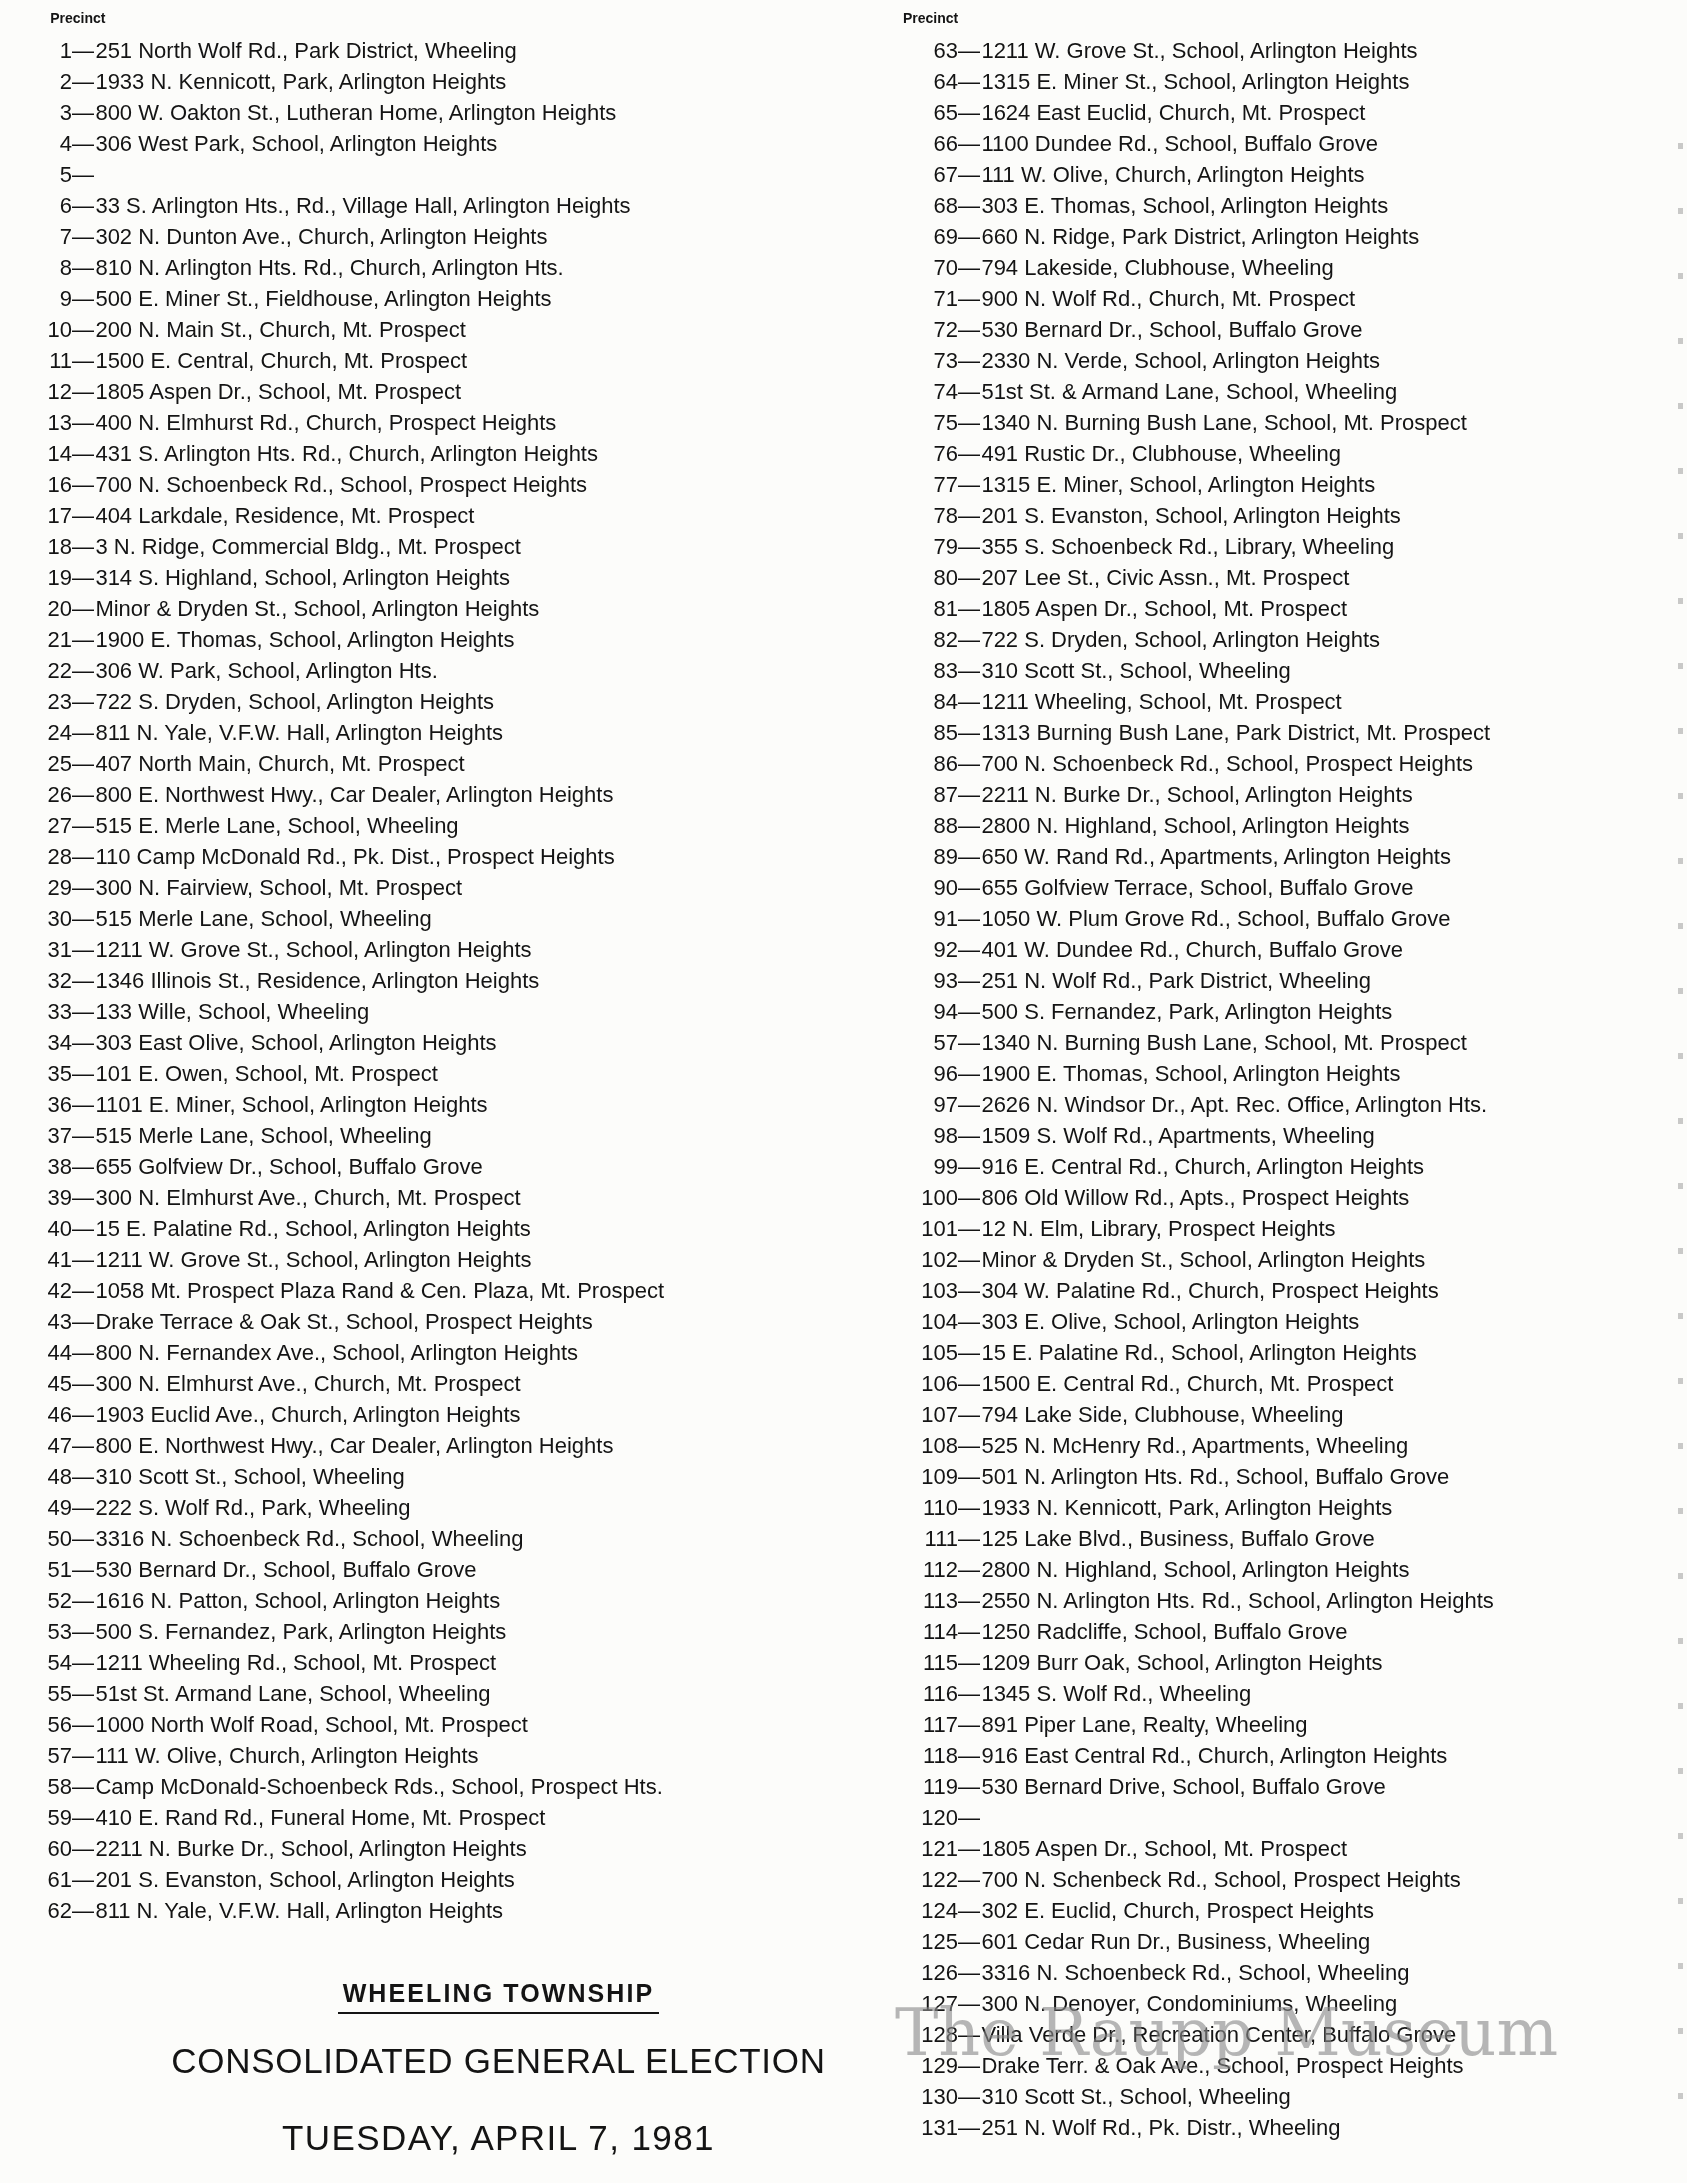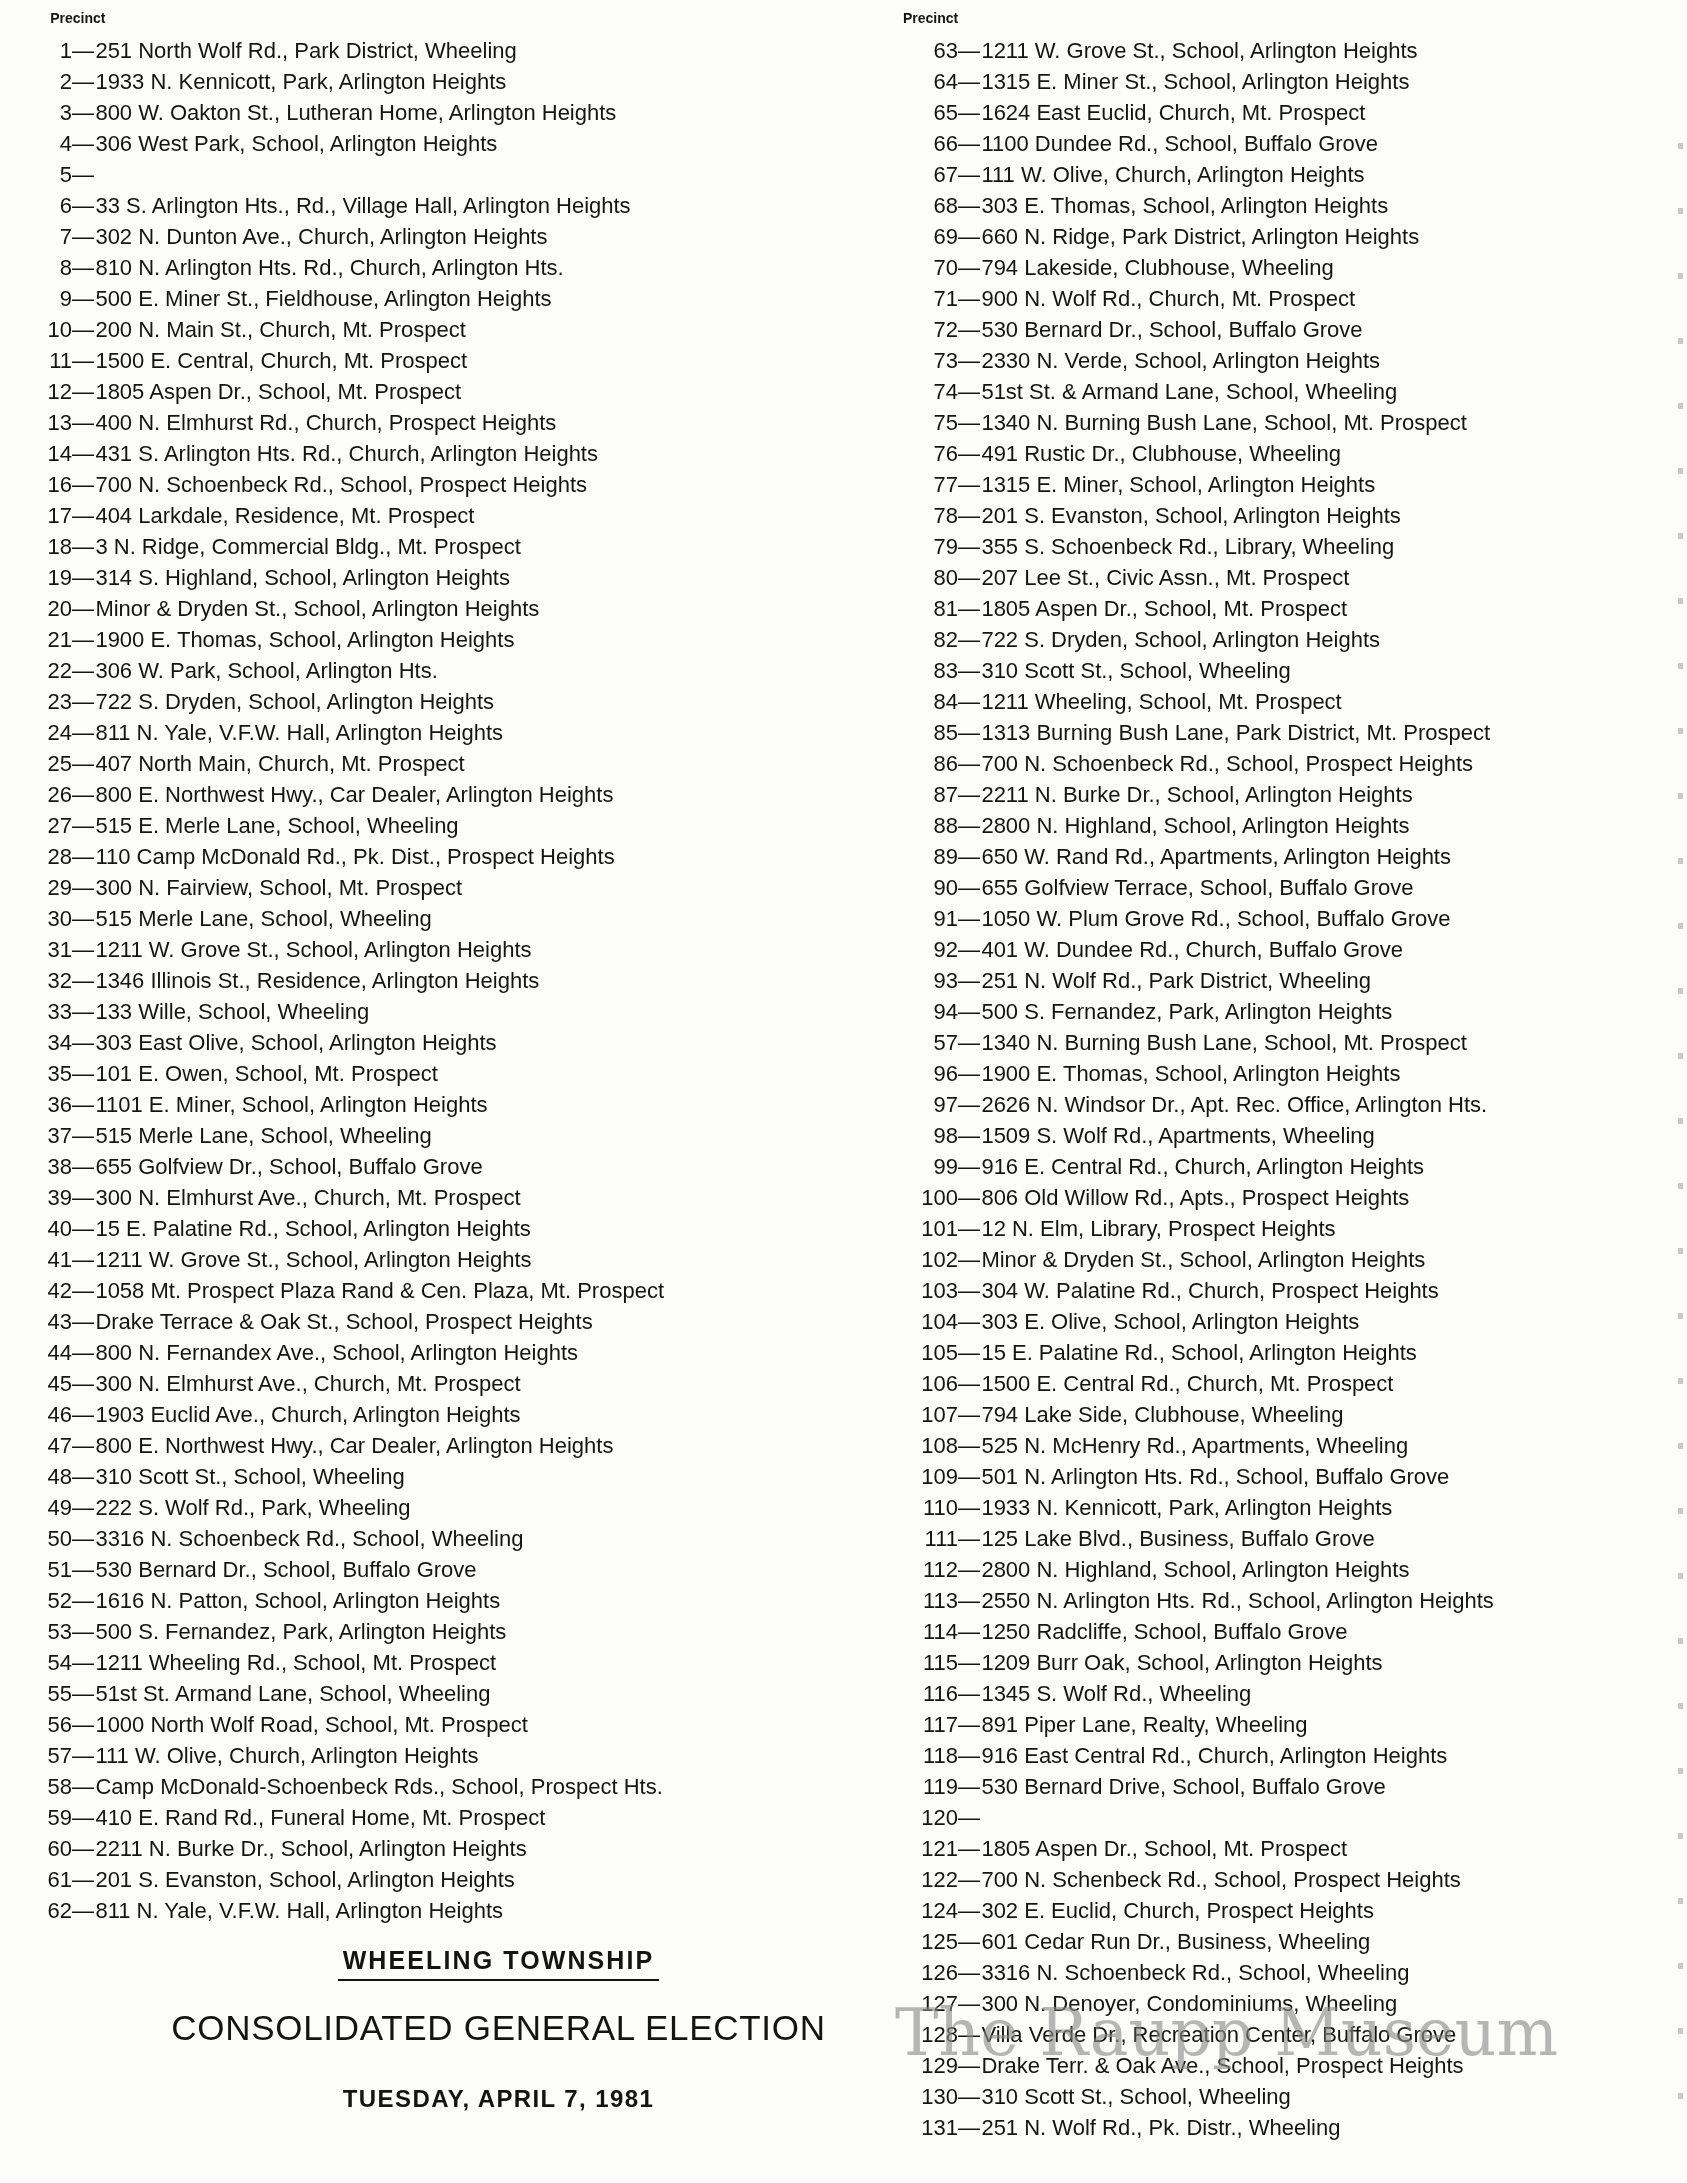--- a/index.html
+++ b/index.html
@@ -54,38 +54,39 @@
 
   .footer {
     position: absolute;
     left: 84px;
     top: 1946px;
     width: 829px;
     text-align: center;
   }
   .township {
     margin-bottom: 27px;
+    margin-top: 33px;
   }
   .township span {
     display: inline-block;
     font-size: 25px;
     font-weight: bold;
     letter-spacing: 2.1px;
     border-bottom: 2.8px solid #141414;
     padding: 0 4.2px 4.2px 4.2px;
   }
   .election-title {
     font-size: 35px;
     font-weight: normal;
     letter-spacing: 0.7px;
     margin-bottom: 37px;
   }
   .election-date {
-    font-size: 24px;
-    font-weight: bold;
+    font-size: 35px;
+    font-weight: normal;
     letter-spacing: 1.4px;
   }
 
   .watermark {
     position: absolute;
     left: 895px;
     top: 1995px;
     font-family: "DejaVu Serif", serif;
     font-size: 65px;
     color: #8b8b8b;

